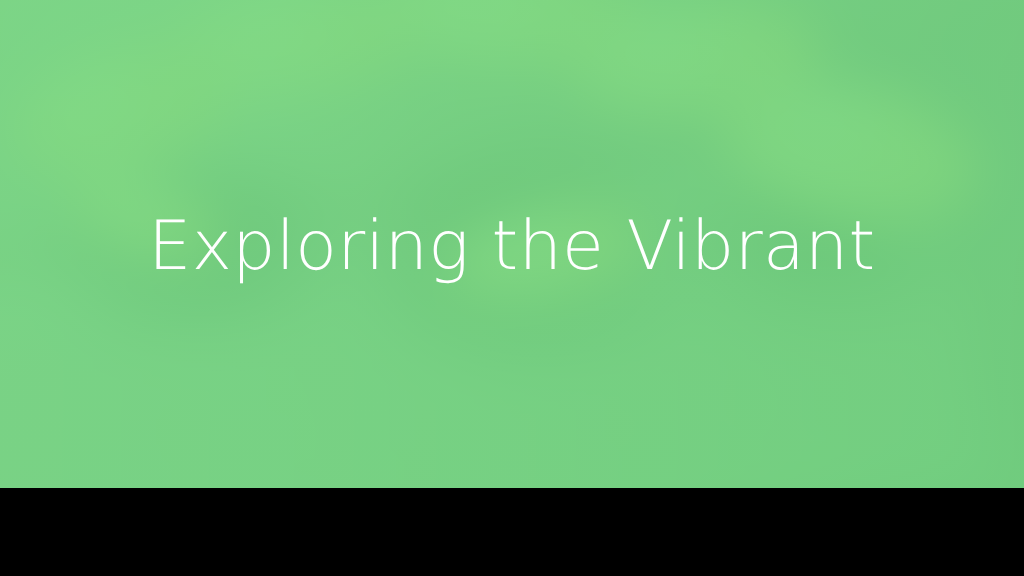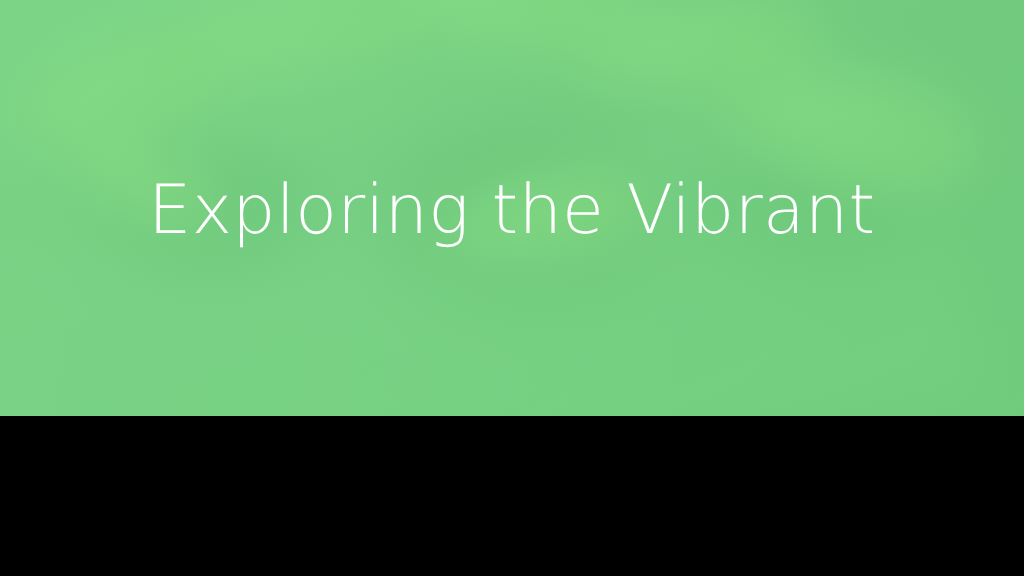--- a/index.html
+++ b/index.html
@@ -10,21 +10,21 @@
   }
 
   body {
     font-family: "DejaVu Sans", sans-serif;
   }
 
   
   #hero-card {
     position: relative;
     width: 1024px;
-    height: 416px;
+    height: 488px;
     overflow: hidden;
     background: #be185d;
   }
 
   
   .photo-layer {
     position: absolute;
     inset: -60px;
     overflow: hidden;
     filter: blur(26px) saturate(0.85);

